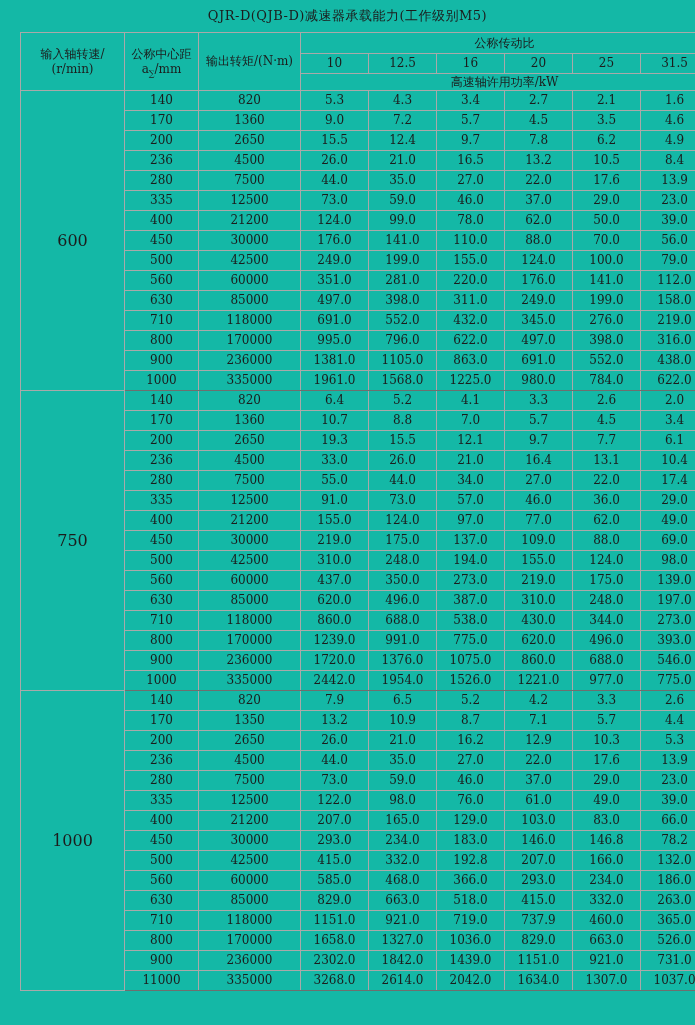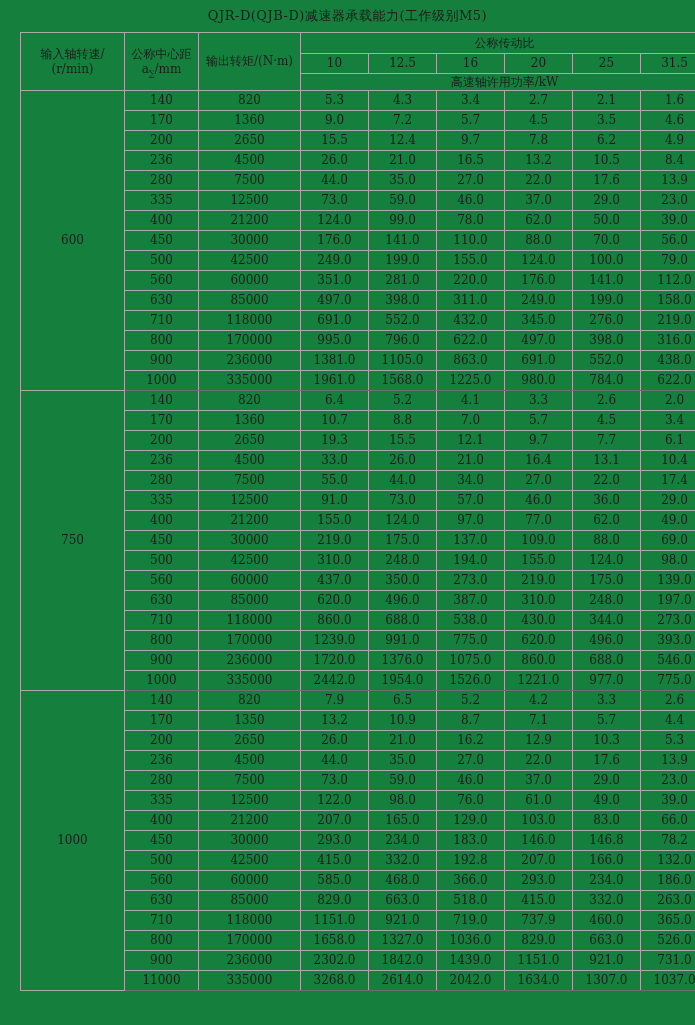--- a/index.html
+++ b/index.html
@@ -5,21 +5,21 @@
   html,body{
     margin:0;
     padding:0;
     background:#ffffff;
     font-family:"DejaVu Serif","Liberation Serif",serif;
     color:#1c1c1c;
   }
   .page{
     width:695px;
     height:1025px;
-    background:#15803d;
+    background:#14b8a6;
     overflow:hidden;
   }
   .title{
     text-align:center;
     font-size:13px;
     padding:7px 0 7px 0;
     letter-spacing:0.5px;
     white-space:nowrap;
   }
   table.spec-table{
@@ -42,21 +42,21 @@
     padding:0;
     line-height:1.2;
     overflow:hidden;
     white-space:nowrap;
   }
   thead th{height:19px;}
   th.span3{height:auto;}
   th.ratio-h{height:20px;}
   th.power-h{height:16px;}
   tbody td{height:19px;}
-  td.speed-cell{font-size:12px;}
+  td.speed-cell{font-size:16px;}
   sub.center-sub{font-size:8px;line-height:0;}
   tr.group-end td{border-bottom:1px solid #6e6e6e;}
   tr.group-start td{border-top:1px solid #6e6e6e;}
 </style>
 </head>
 <body>
 
 <div class="page">
   <div class="title">QJR-D(QJB-D)减速器承载能力(工作级别M5)</div>
 

